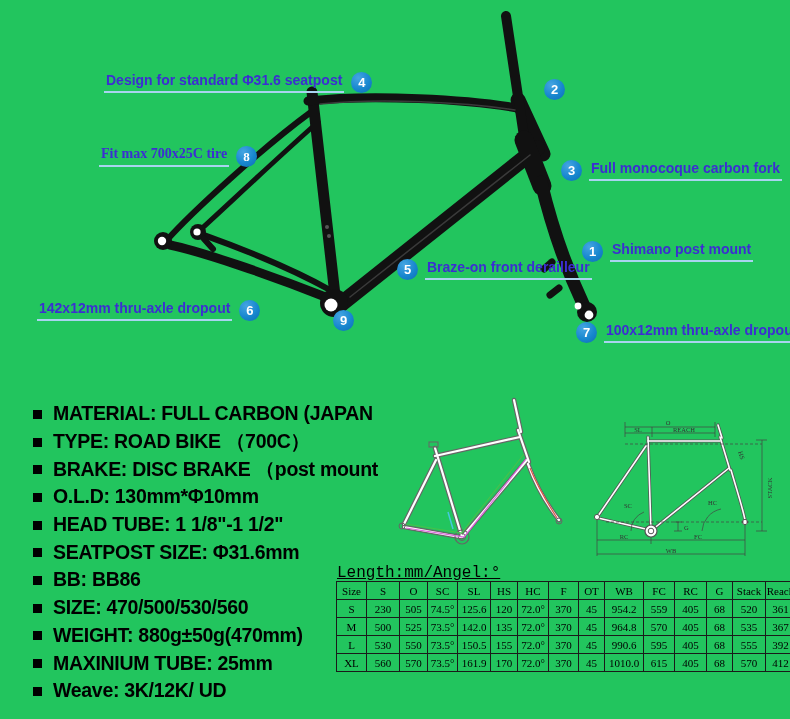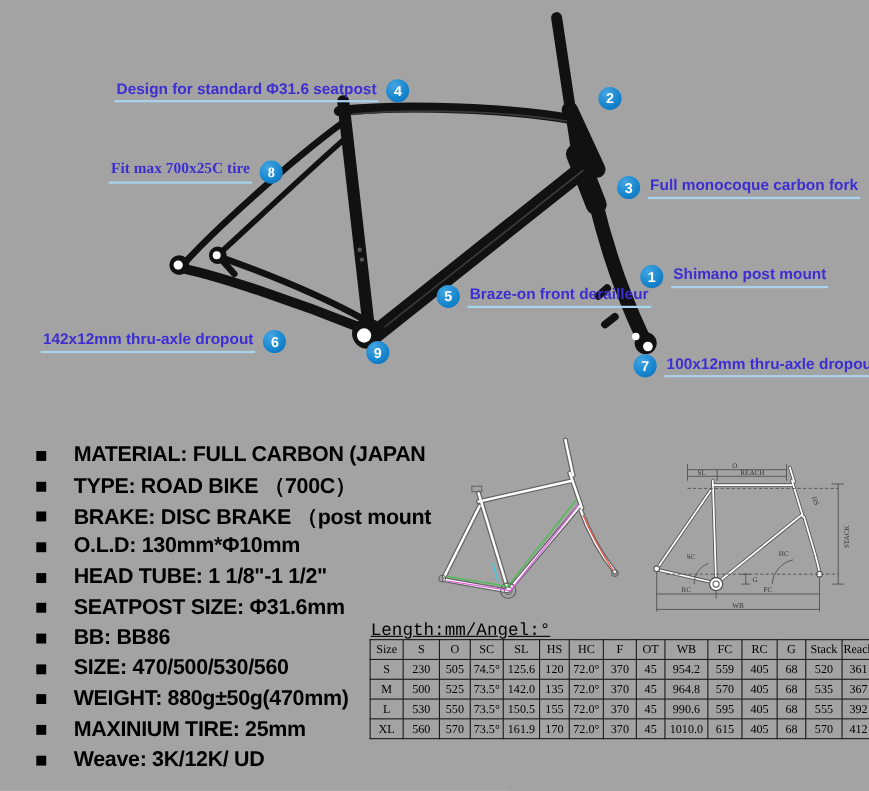--- a/index.html
+++ b/index.html
@@ -3,31 +3,31 @@
 <meta charset="utf-8">
 <style>
   :root{
     --callout-text:#3c2ed2;
     --callout-underline:#a9d4ef;
     --badge:#1787cf;
     --frame:#111111;
   }
   html,body{margin:0;padding:0;background:#ffffff;}
   .canvas{position:relative;width:790px;height:719px;overflow:hidden;
-          font-family:"Liberation Sans",sans-serif;background:#a3a3a3;}
+          font-family:"Liberation Sans",sans-serif;background:#22c55e;}
   svg{display:block;}
   .photo-layer{position:absolute;left:0;top:0;width:790px;height:390px;}
   .callout{position:absolute;display:flex;align-items:center;gap:7px;white-space:nowrap;}
   .callout .badge{width:21px;height:21px;border-radius:50%;flex:0 0 auto;
      background:radial-gradient(circle at 35% 28%, #45a5e2 0%, var(--badge) 55%, #0e6cb2 100%);
      color:#fff;font-size:13px;font-weight:bold;display:flex;align-items:center;justify-content:center;}
   .callout .lbl{color:var(--callout-text);font-size:14px;font-weight:600;
      padding:0 2px 3px 2px;border-bottom:2px solid var(--callout-underline);}
   .spec-list{position:absolute;left:33px;top:400px;width:360px;}
-  .spec-row{display:flex;align-items:center;height:27.7px;gap:25px;}
+  .spec-row{display:flex;align-items:center;height:27.7px;gap:11px;}
   .spec-row .sq{width:9px;height:9px;background:#000;flex:0 0 auto;margin-top:1px;}
   .spec-row .txt{font-size:19.5px;font-weight:bold;color:#000;letter-spacing:-0.3px;white-space:nowrap;}
   .geo-left{position:absolute;left:396px;top:396px;}
   .geo-right{position:absolute;left:586px;top:404px;}
   .geo-note{position:absolute;left:337px;top:564px;font-family:Liberation Mono, monospace;
      font-size:16px;color:#000;text-decoration:underline;}
   .geo-table{position:absolute;left:336px;top:581px;width:456px;border-collapse:collapse;
      table-layout:fixed;font-family:"Liberation Serif",serif;font-size:11px;color:#000;}
   .geo-table th,.geo-table td{border:1px solid #1a1a1a;text-align:center;padding:0;
      height:17px;font-weight:normal;overflow:hidden;}
@@ -152,21 +152,21 @@
       <div class="spec-row">
         <span class="sq"></span>
         <span class="txt">SIZE: 470/500/530/560</span>
       </div>
       <div class="spec-row">
         <span class="sq"></span>
         <span class="txt">WEIGHT: 880g±50g(470mm)</span>
       </div>
       <div class="spec-row">
         <span class="sq"></span>
-        <span class="txt">MAXINIUM TIRE: 25mm</span>
+        <span class="txt">MAXINIUM TUBE: 25mm</span>
       </div>
       <div class="spec-row">
         <span class="sq"></span>
         <span class="txt">Weave: 3K/12K/ UD</span>
       </div>
     </div>
 
   <svg class="geo-left" viewBox="0 0 176 166" width="176" height="166">
     <g stroke="#666" fill="none" stroke-width="4.5" stroke-linecap="round">
       <path d="M39,52 L66,141"></path>

